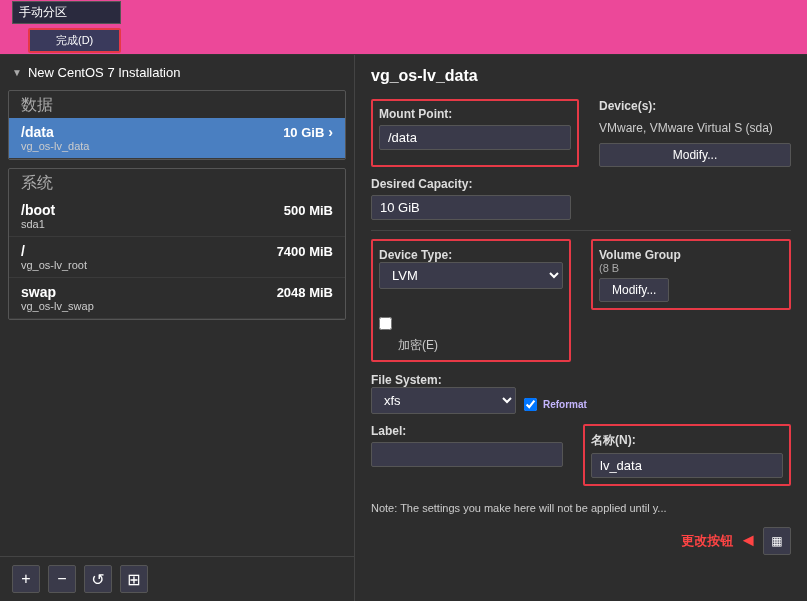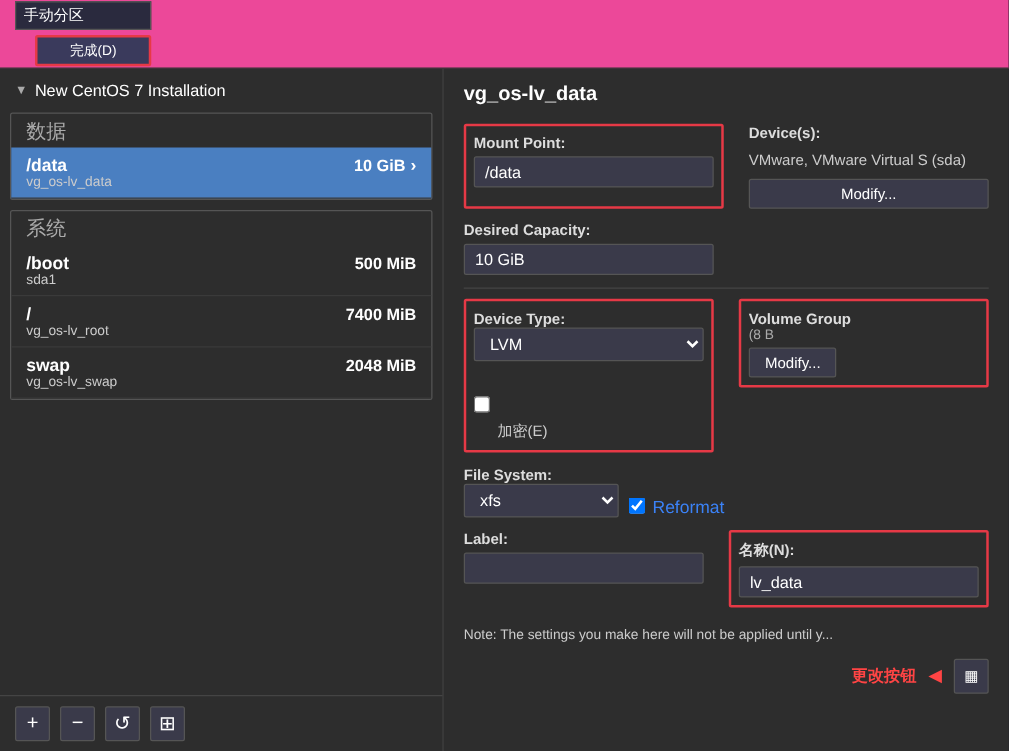--- a/index.html
+++ b/index.html
@@ -237,22 +237,23 @@
       font-size: 12px;
       margin-top: 44px;
     }
     .reformat-row {
       display: flex;
       align-items: center;
       gap: 6px;
       margin-top: 8px;
     }
     .reformat-label {
-      color: #3b82f6;
-      font-size: 14px;
+      color: #c4b5fd;
+      font-size: 10px;
+      font-weight: bold;
     }
     .vg-row {
       display: flex;
       align-items: center;
       gap: 4px;
     }
     .vg-size-hint {
       color: #aaaaaa;
       font-size: 11px;
     }
@@ -400,21 +401,21 @@
         <div class="vg-row">
           <span class="vg-size-hint">(8 B</span>
         </div>
         <button class="modify-btn">Modify...</button>
       </div>
     </div>
 
     <div style="margin-bottom:10px;">
       <label class="form-label">File System:</label>
       <div class="filesystem-row">
-        <select class="form-select" style="width:124px;">
+        <select class="form-select" style="width:145px;">
           <option>xfs</option>
           <option>ext4</option>
           <option>ext3</option>
           <option>ext2</option>
           <option>swap</option>
         </select>
         <div class="reformat-row">
           <input type="checkbox" checked="" style="">
           <span class="reformat-label">Reformat</span>
         </div>

